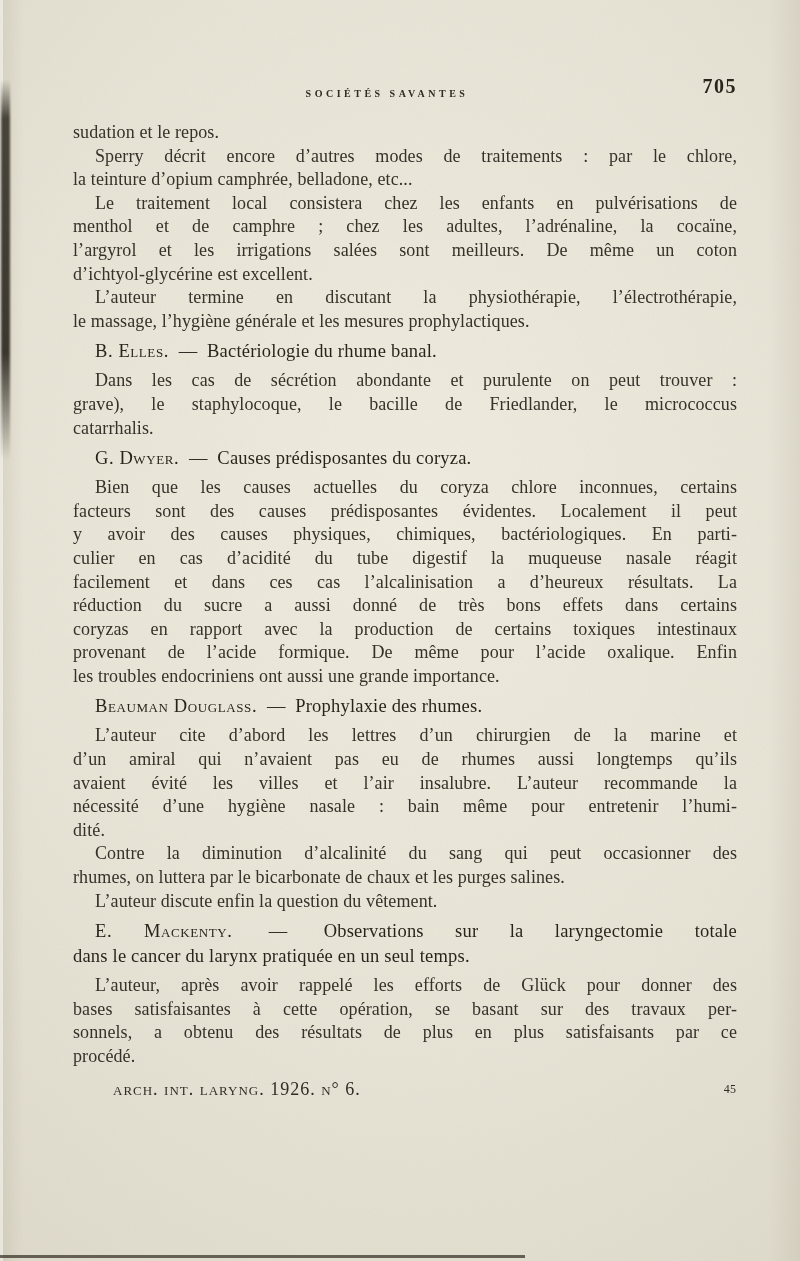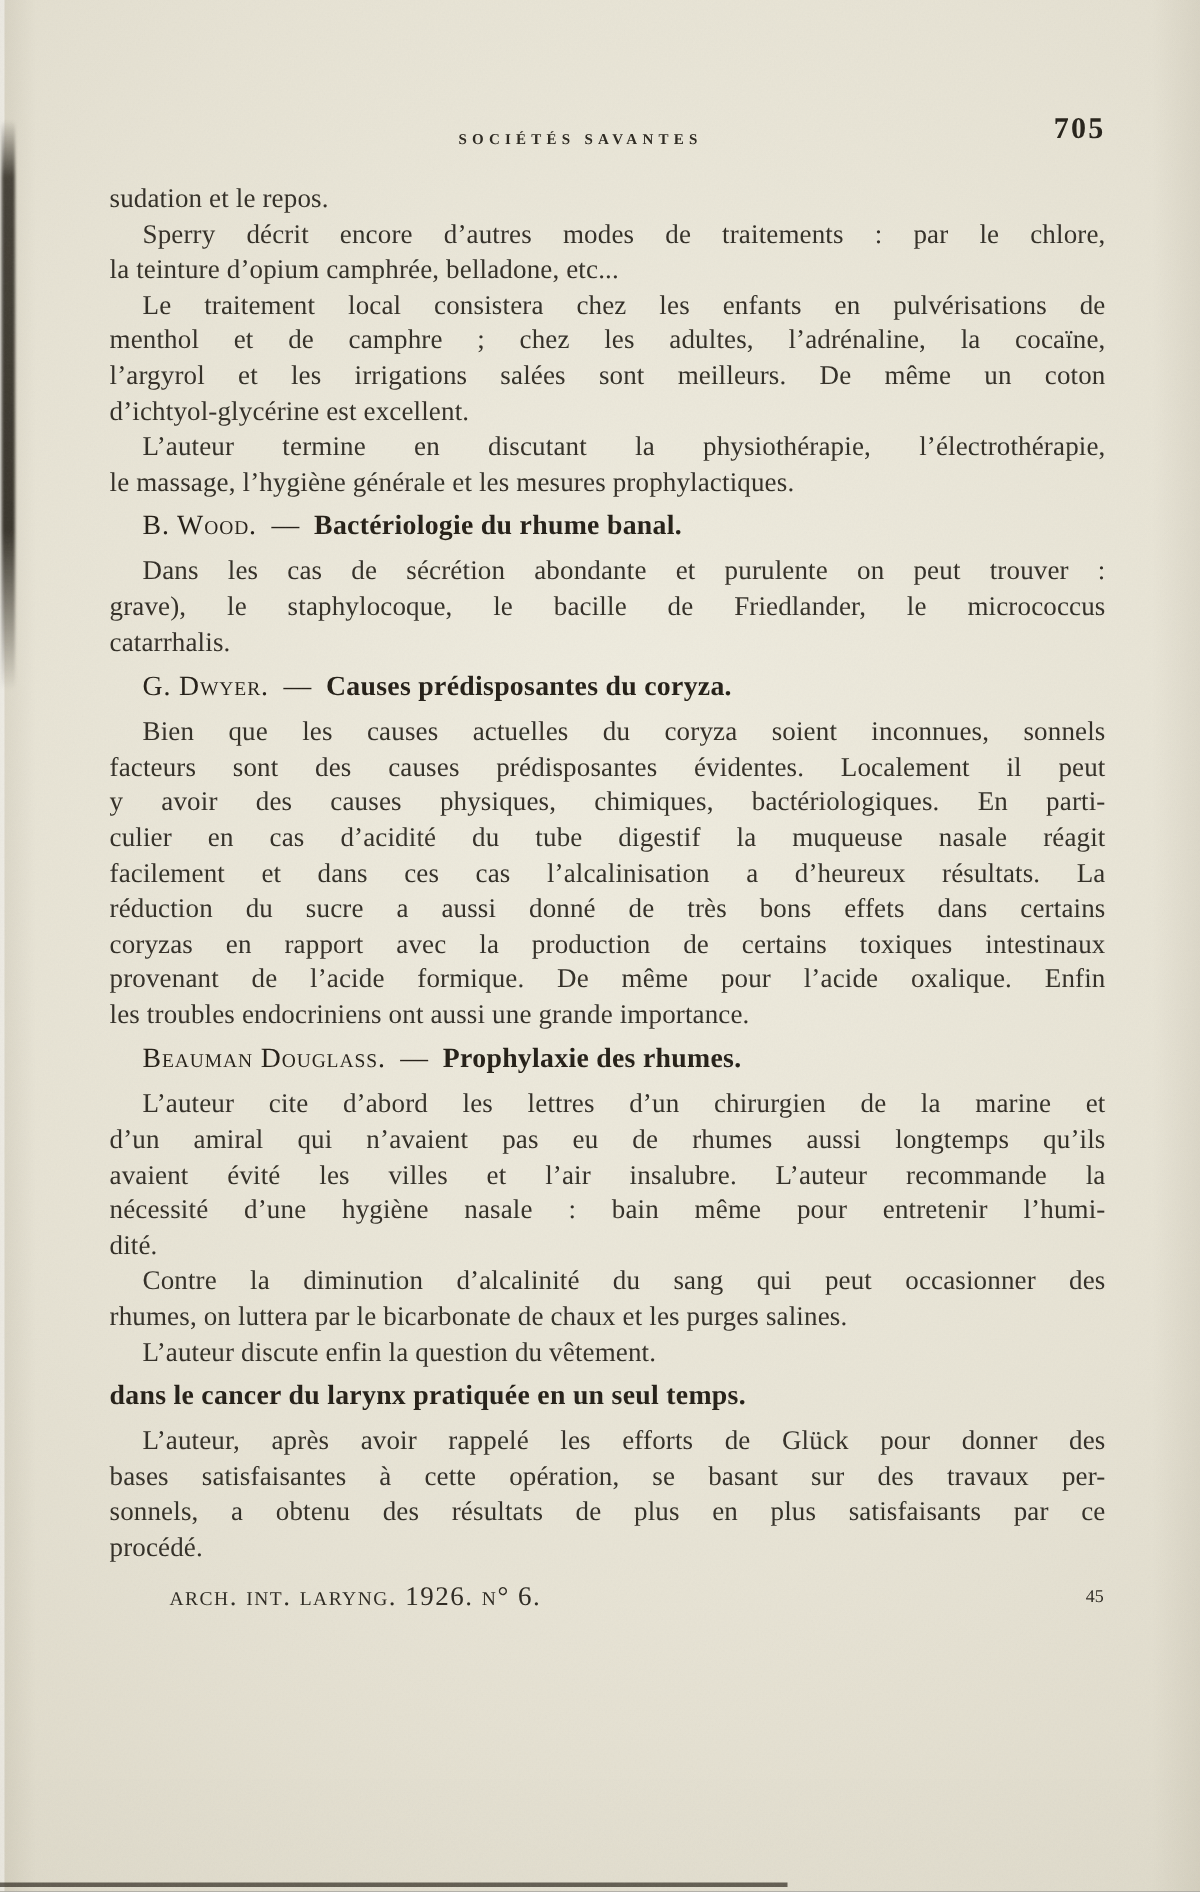--- a/index.html
+++ b/index.html
@@ -102,21 +102,21 @@
     line-height: 25px;
     text-indent: 22px;
     color: #241f17;
   }
   .report-heading .author {
     font-variant: small-caps;
     letter-spacing: 0.6px;
   }
   .report-heading .dash { margin: 0 5px; }
   .report-heading .title {
-    font-weight: 700;
+    font-weight: 400;
     letter-spacing: 0.2px;
   }
   .report-heading .h-line1 {
     text-align: justify;
     text-align-last: justify;
   }
   .report-heading .h-line2 { text-indent: 0; }
 
   .page-footer {
     position: relative;
@@ -169,39 +169,39 @@
           <div class="line last">d’ichtyol-glycérine est excellent.</div>
         </div>
       <div class="para">
           <div class="line first">L’auteur termine en discutant la physiothérapie, l’électrothérapie,</div>
           <div class="line last">le massage, l’hygiène générale et les mesures prophylactiques.</div>
         </div>
     </section>
 
     <section>
       <h2 class="report-heading">
-        <span class="author">B. Wood.</span>
+        <span class="author">B. Elles.</span>
         <span class="dash">—</span>
         <span class="title">Bactériologie du rhume banal.</span>
       </h2>
       <div class="para">
           <div class="line first">Dans les cas de sécrétion abondante et purulente on peut trouver :</div>
           <div class="line">grave), le staphylocoque, le bacille de Friedlander, le micrococcus</div>
           <div class="line last">catarrhalis.</div>
         </div>
     </section>
 
     <section>
       <h2 class="report-heading">
         <span class="author">G. Dwyer.</span>
         <span class="dash">—</span>
         <span class="title">Causes prédisposantes du coryza.</span>
       </h2>
       <div class="para">
-          <div class="line first">Bien que les causes actuelles du coryza soient inconnues, sonnels</div>
+          <div class="line first">Bien que les causes actuelles du coryza chlore inconnues, certains</div>
           <div class="line">facteurs sont des causes prédisposantes évidentes. Localement il peut</div>
           <div class="line">y avoir des causes physiques, chimiques, bactériologiques. En parti-</div>
           <div class="line">culier en cas d’acidité du tube digestif la muqueuse nasale réagit</div>
           <div class="line">facilement et dans ces cas l’alcalinisation a d’heureux résultats. La</div>
           <div class="line">réduction du sucre a aussi donné de très bons effets dans certains</div>
           <div class="line">coryzas en rapport avec la production de certains toxiques intestinaux</div>
           <div class="line">provenant de l’acide formique. De même pour l’acide oxalique. Enfin</div>
           <div class="line last">les troubles endocriniens ont aussi une grande importance.</div>
         </div>
     </section>
@@ -223,20 +223,25 @@
           <div class="line first">Contre la diminution d’alcalinité du sang qui peut occasionner des</div>
           <div class="line last">rhumes, on luttera par le bicarbonate de chaux et les purges salines.</div>
         </div>
       <div class="para">
           <div class="line first last">L’auteur discute enfin la question du vêtement.</div>
         </div>
     </section>
 
     <section>
       <h2 class="report-heading">
+        <div class="h-line1">
+          <span class="author">E. Mackenty.</span>
+          <span class="dash">—</span>
+          <span class="title">Observations sur la laryngectomie totale</span>
+        </div>
         <div class="h-line2">
           <span class="title">dans le cancer du larynx pratiquée en un seul temps.</span>
         </div>
       </h2>
       <div class="para">
           <div class="line first">L’auteur, après avoir rappelé les efforts de Glück pour donner des</div>
           <div class="line">bases satisfaisantes à cette opération, se basant sur des travaux per-</div>
           <div class="line">sonnels, a obtenu des résultats de plus en plus satisfaisants par ce</div>
           <div class="line last">procédé.</div>
         </div>

